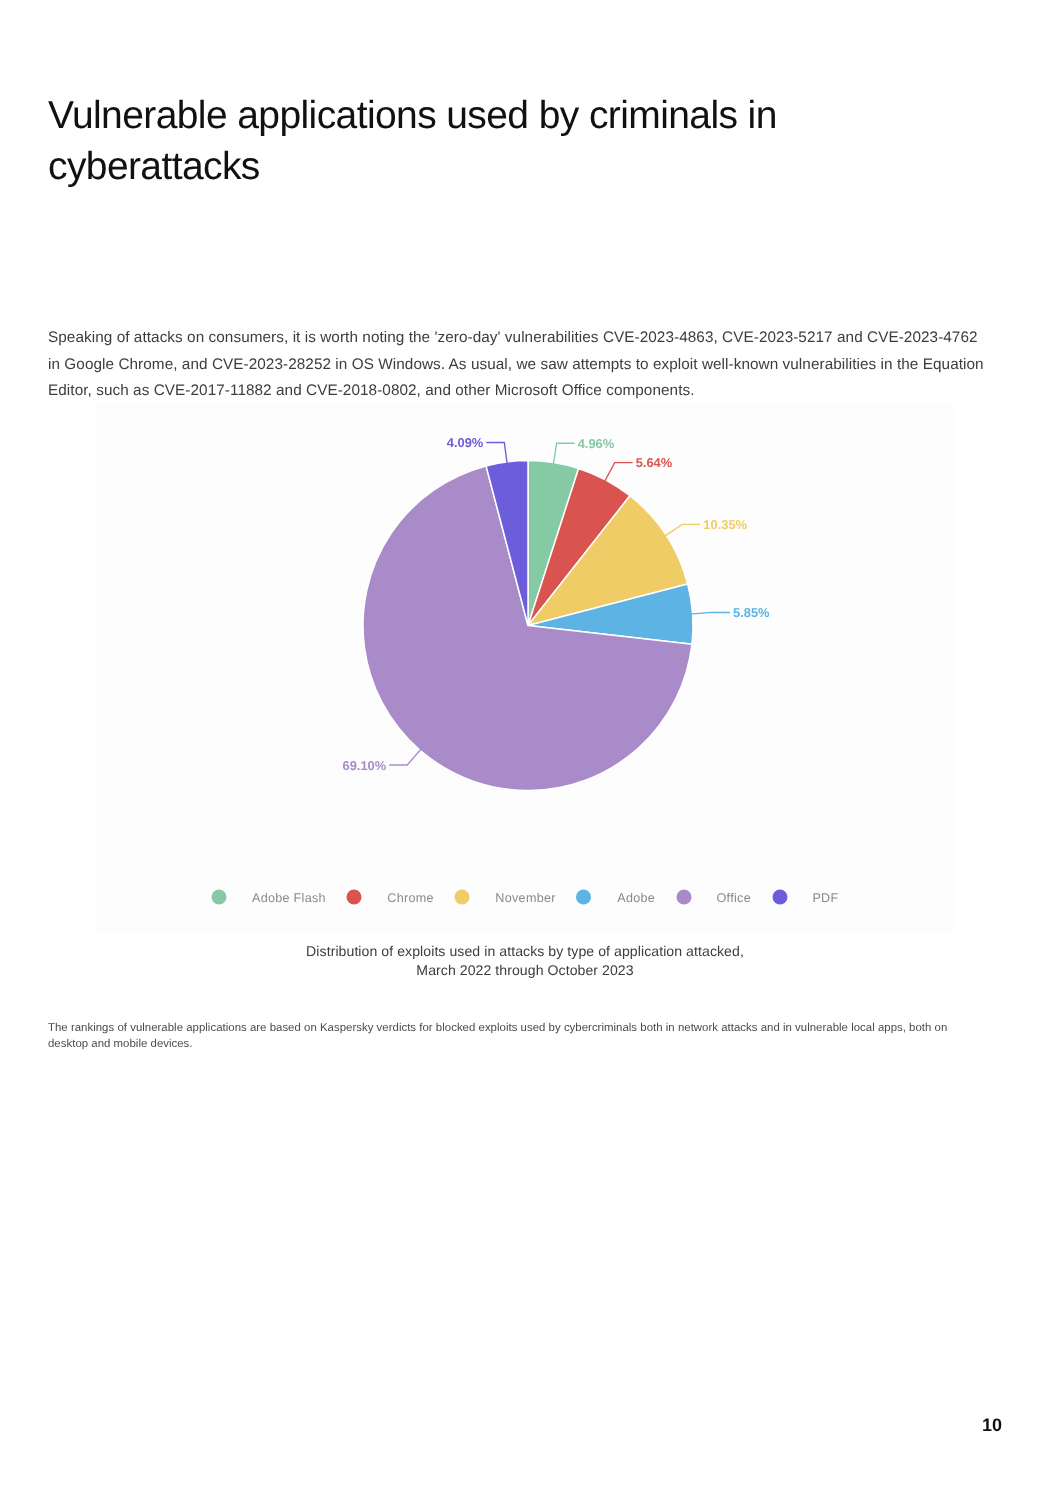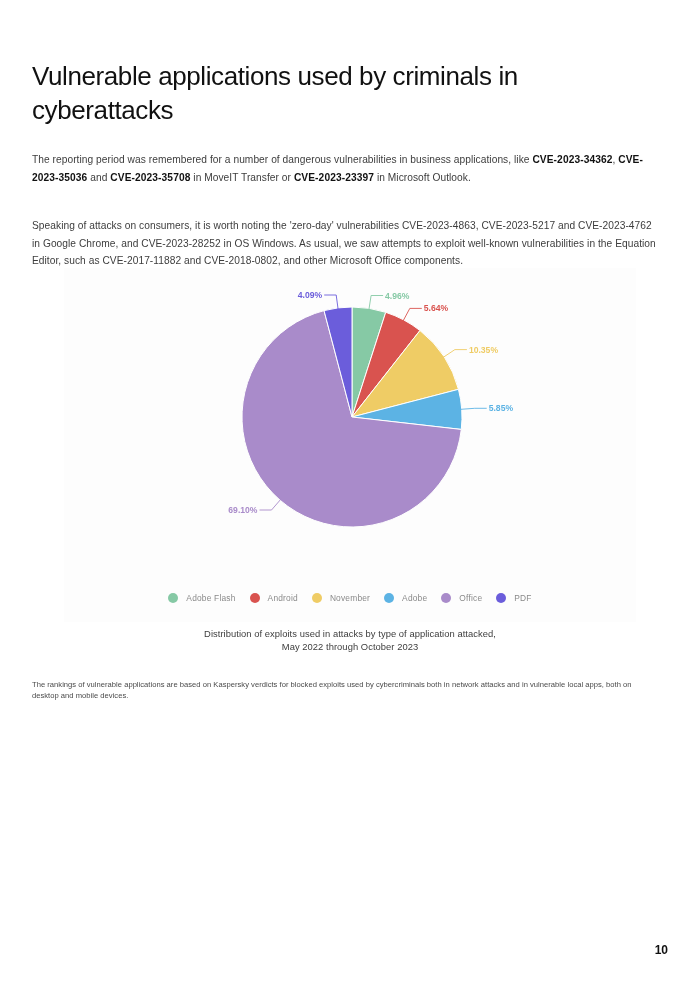--- a/index.html
+++ b/index.html
@@ -79,21 +79,21 @@
     top: 325px;
     width: 572px;
     display: flex;
     justify-content: center;
     align-items: center;
     gap: 14px;
   }
   .legend-item {
     display: flex;
     align-items: center;
-    gap: 8px;
+    gap: 17px;
   }
   .legend-dot {
     width: 10px;
     height: 10px;
     border-radius: 50%;
     display: block;
   }
   .legend-label {
     font-size: 8.4px;
     color: #8a8a8a;
@@ -139,21 +139,20 @@
   
   .pie-label { font-family: "Liberation Sans", sans-serif; font-size: 8.6px; font-weight: 700; }
 </style>
 </head>
 <body>
 
 <div class="page">
 
   <h1 class="title">Vulnerable applications used by criminals in cyberattacks</h1>
 
-  <p class="para para-1">The reporting period was remembered for a number of dangerous vulnerabilities in business applications, like <b>CVE-2023-34362</b>, <b>CVE-2023-35036</b> and <b>CVE-2023-35708</b> in MoveIT Transfer or <b>CVE-2023-23397</b> in Microsoft Outlook.</p>
   <p class="para para-2">Speaking of attacks on consumers, it is worth noting the 'zero-day' vulnerabilities CVE-2023-4863, CVE-2023-5217 and CVE-2023-4762 in Google Chrome, and CVE-2023-28252 in OS Windows. As usual, we saw attempts to exploit well-known vulnerabilities in the Equation Editor, such as CVE-2017-11882 and CVE-2018-0802, and other Microsoft Office components.</p>
 
   <div class="chart-panel">
 
     <div class="pie-wrap">
       <svg class="pie-svg" id="pie-svg" width="572" height="300" viewBox="0 0 572 300">
           <path d="M 288 149 L 288 39 A 110 110 0 0 1 321.7320963565117 44.299734119750156 Z" fill="#86c9a5" stroke="#ffffff" stroke-width="1"></path>
           <polyline points="304.8,42.3 307.1,27.5 319.1,27.5" fill="none" stroke="#86c9a5" stroke-width="0.9"></polyline>
           <text class="pie-label" x="321.1" y="30.5" fill="#86c9a5" text-anchor="start">4.96%</text>
           <path d="M 288 149 L 321.7320963565117 44.299734119750156 A 110 110 0 0 1 355.9703183669191 62.512799668970345 Z" fill="#d9534f" stroke="#ffffff" stroke-width="1"></path>
@@ -174,21 +173,21 @@
         </svg>
     </div>
 
     <div class="legend" id="legend">
         <div class="legend-item">
           <span class="legend-dot" style="background: rgb(134, 201, 165);"></span>
           <span class="legend-label">Adobe Flash</span>
         </div>
         <div class="legend-item">
           <span class="legend-dot" style="background: rgb(217, 83, 79);"></span>
-          <span class="legend-label">Android</span>
+          <span class="legend-label">Chrome</span>
         </div>
         <div class="legend-item">
           <span class="legend-dot" style="background: rgb(239, 204, 101);"></span>
           <span class="legend-label">November</span>
         </div>
         <div class="legend-item">
           <span class="legend-dot" style="background: rgb(92, 179, 228);"></span>
           <span class="legend-label">Adobe</span>
         </div>
         <div class="legend-item">
@@ -198,20 +197,20 @@
         <div class="legend-item">
           <span class="legend-dot" style="background: rgb(107, 93, 219);"></span>
           <span class="legend-label">PDF</span>
         </div>
       </div>
 
   </div>
 
   <div class="caption">
     <div>Distribution of exploits used in attacks by type of application attacked,</div>
-    <div>May 2022 through October 2023</div>
+    <div>March 2022 through October 2023</div>
   </div>
 
   <p class="footnote">The rankings of vulnerable applications are based on Kaspersky verdicts for blocked exploits used by cybercriminals both in network attacks and in vulnerable local apps, both on desktop and mobile devices.</p>
 
   <div class="page-number">10</div>
 
 </div>
 
 </body></html>

